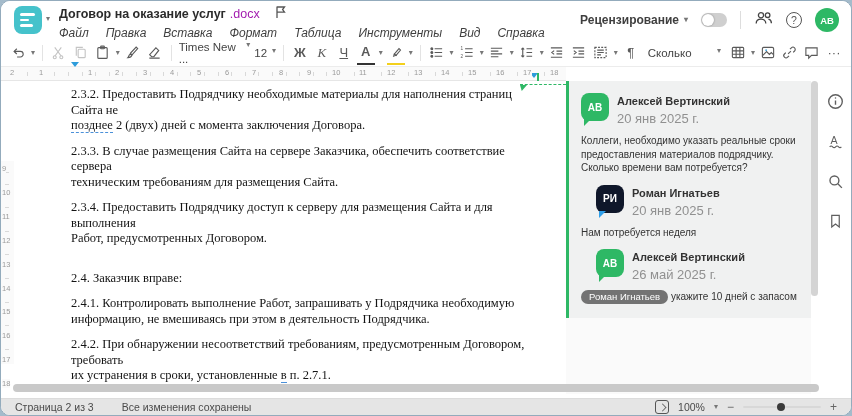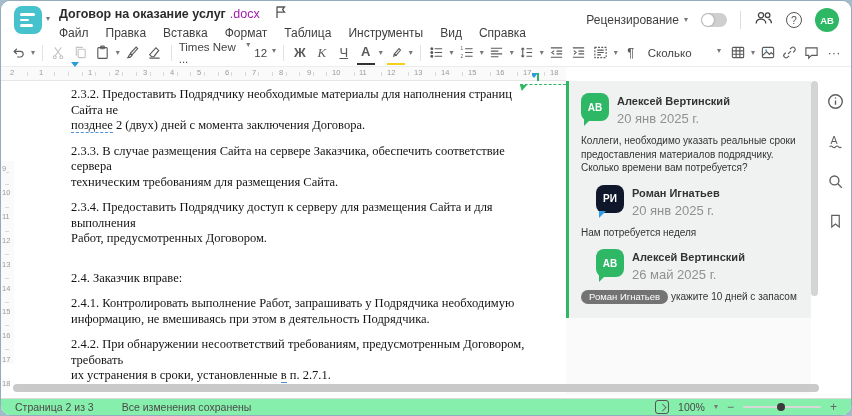--- a/index.html
+++ b/index.html
@@ -11,24 +11,24 @@
   .logo{position:absolute;left:13px;top:5px;width:28px;height:28px;border-radius:8px;background:#45c2cb;display:flex;flex-direction:column;justify-content:center;gap:3px;padding-left:6px;box-sizing:border-box;}
   .logo i{display:block;height:2.5px;border-radius:2px;background:#fff;}
   .logo i:nth-child(1){width:15px}.logo i:nth-child(2){width:9px}.logo i:nth-child(3){width:13px}
   .caret{font-size:8px;color:#777;line-height:1;}
   .app-caret{position:absolute;left:45px;top:14px;}
   .titleblock{position:absolute;left:58px;top:4px;}
   .titlerow{display:flex;align-items:center;gap:4px;font-size:12.5px;}
   .doc-title{font-weight:bold;color:#2b2b2b;}
   .doc-ext{color:#a21caf;}
   .flag{margin-left:10px;}
-  .menubar{display:flex;gap:17px;margin-top:4px;font-size:12px;color:#3f3f3f;}
+  .menubar{display:flex;gap:17px;margin-top:4px;font-size:12px;color:#3f3f3f;font-style:italic;}
   .menu-item{cursor:default;}
   .hdr-right{position:absolute;right:12px;top:0;height:38px;display:flex;align-items:center;gap:13px;}
-  .review{display:flex;align-items:center;gap:5px;font-size:12px;color:#3f3f3f;}
+  .review{display:flex;align-items:center;gap:5px;font-size:12px;color:#3f3f3f;font-weight:bold;}
   .toggle{position:relative;width:26px;height:14px;border-radius:7px;background:#cfcfcf;}
   .knob{position:absolute;left:1px;top:1px;width:12px;height:12px;border-radius:50%;background:#fff;box-shadow:0 0 2px rgba(0,0,0,.4);}
   .vdiv{width:1px;height:18px;background:#ddd;}
   .avatar-sm{width:24px;height:24px;border-radius:50%;background:#2eb865;color:#fff;font-size:9.5px;font-weight:bold;display:flex;align-items:center;justify-content:center;}
   .help-icon{width:16px;height:16px;border:1.4px solid #555;border-radius:50%;color:#555;font-size:10.5px;display:flex;align-items:center;justify-content:center;box-sizing:border-box;}
 
   
   .toolbar{position:absolute;left:0;top:38px;right:0;height:28px;display:flex;align-items:center;gap:4px;padding:0 8px;border-bottom:1px solid #ececec;box-sizing:border-box;}
   .tb{display:flex;align-items:center;justify-content:center;height:22px;min-width:18px;color:#5a5a5a;font-size:13px;}
   .tb svg{stroke:#5a5a5a;fill:none;stroke-width:1.2;}
@@ -83,21 +83,21 @@
   .c-body{margin-top:8px;font-size:10px;line-height:13.5px;color:#333;}
   .mention{display:inline-block;background:#737373;color:#fff;font-size:9.5px;padding:1px 8px;border-radius:9px;line-height:12px;}
 
   
   .rail{position:absolute;right:0;top:0;width:32px;bottom:0;background:#fff;display:flex;flex-direction:column;align-items:center;gap:19px;padding-top:12px;box-sizing:border-box;}
   .rail svg{stroke:#5f5f5f;fill:none;stroke-width:1.3;}
   .vscroll{position:absolute;right:33px;top:0;width:7px;height:215px;background:#d4d4d4;border-radius:3.5px;}
   .hscroll{position:absolute;left:12px;bottom:2px;width:806px;height:8px;background:#c9c9c9;border-radius:4px;}
 
   
-  .status{position:absolute;left:0;bottom:0;right:0;height:16px;background:#86efac;border-top:1px solid #dcdcdc;display:flex;align-items:center;font-size:10.5px;color:#4a4a4a;box-sizing:border-box;padding:8px 14px;}
+  .status{position:absolute;left:0;bottom:0;right:0;height:16px;background:#e5e5e5;border-top:1px solid #dcdcdc;display:flex;align-items:center;font-size:10.5px;color:#4a4a4a;box-sizing:border-box;padding:8px 14px;}
   .status .page{margin-right:28px;}
   .status-right{margin-left:auto;display:flex;align-items:center;gap:9px;}
   .fit{width:14px;height:14px;border:1.2px solid #555;border-radius:3px;position:relative;box-sizing:border-box;}
   .fit::after{content:'';position:absolute;left:3px;top:3px;width:6px;height:6px;border-top:1.2px solid #555;border-right:1.2px solid #555;transform:rotate(45deg) scale(.8);}
   .zoomtrack{position:relative;width:78px;height:2px;background:#d8d8d8;border-radius:1px;}
   .zoomdot{position:absolute;left:34px;top:-3px;width:8px;height:8px;border-radius:50%;background:#3a3a3a;}
   .pm{font-size:12px;color:#666;line-height:1;}
 </style>
 </head>
 <body>

